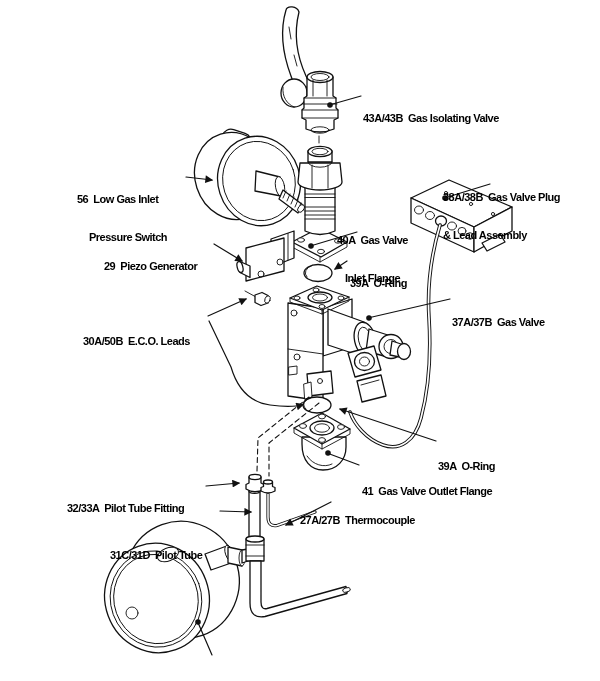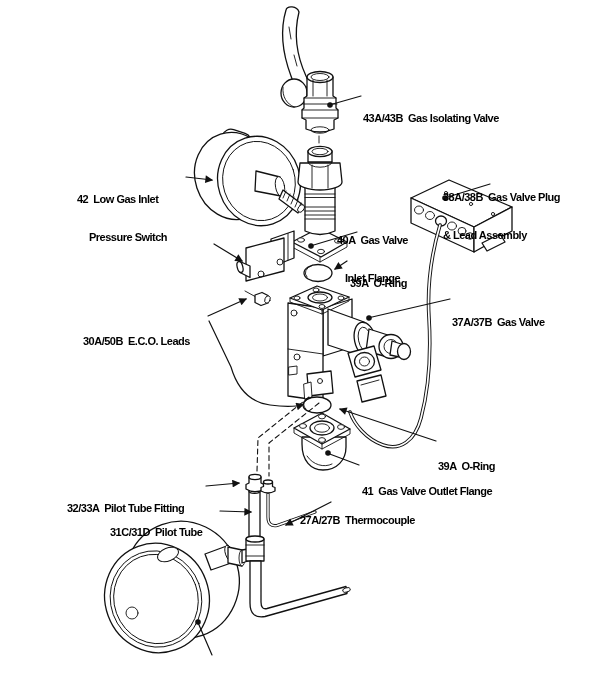--- a/index.html
+++ b/index.html
@@ -236,29 +236,32 @@
     <path d="M 212,655 L 198.6,624"></path>
         <circle cx="198" cy="622" r="2.2" fill="#111"></circle>
   </g>
 </svg>
 
   <div class="lbl" style="left:363px;top:87px">
     <div>43A/43B  Gas Isolating Valve</div>
   </div>
 
   <div class="lbl" style="left:77px;top:168px">
-    <div>42  Low Gas Inlet</div>
+    <div>56  Low Gas Inlet</div>
     <div class="ind18">Pressure Switch</div>
   </div>
 
   <div class="lbl" style="left:443px;top:166px">
     <div>38A/38B  Gas Valve Plug</div>
     <div class="ind42">&amp; Lead Assembly</div>
   </div>
 
+  <div class="lbl" style="left:104px;top:235px">
+    <div>29  Piezo Generator</div>
+  </div>
 
   <div class="lbl" style="left:337px;top:209px">
     <div>40A  Gas Valve</div>
     <div class="ind24">Inlet Flange</div>
   </div>
 
   <div class="lbl" style="left:350px;top:252px">
     <div>39A  O-Ring</div>
   </div>
 
@@ -279,21 +282,21 @@
   </div>
 
   <div class="lbl" style="left:67px;top:477px">
     <div>32/33A  Pilot Tube Fitting</div>
   </div>
 
   <div class="lbl" style="left:300px;top:489px">
     <div>27A/27B  Thermocouple</div>
   </div>
 
-  <div class="lbl" style="left:110px;top:501px">
+  <div class="lbl" style="left:110px;top:524px">
     <div>31C/31D  Pilot Tube</div>
   </div>
 
   <div class="lbl" style="left:195px;top:655px">
     <div>42  Pilot Flame Failure</div>
     
   </div>
 
 </div>
 

